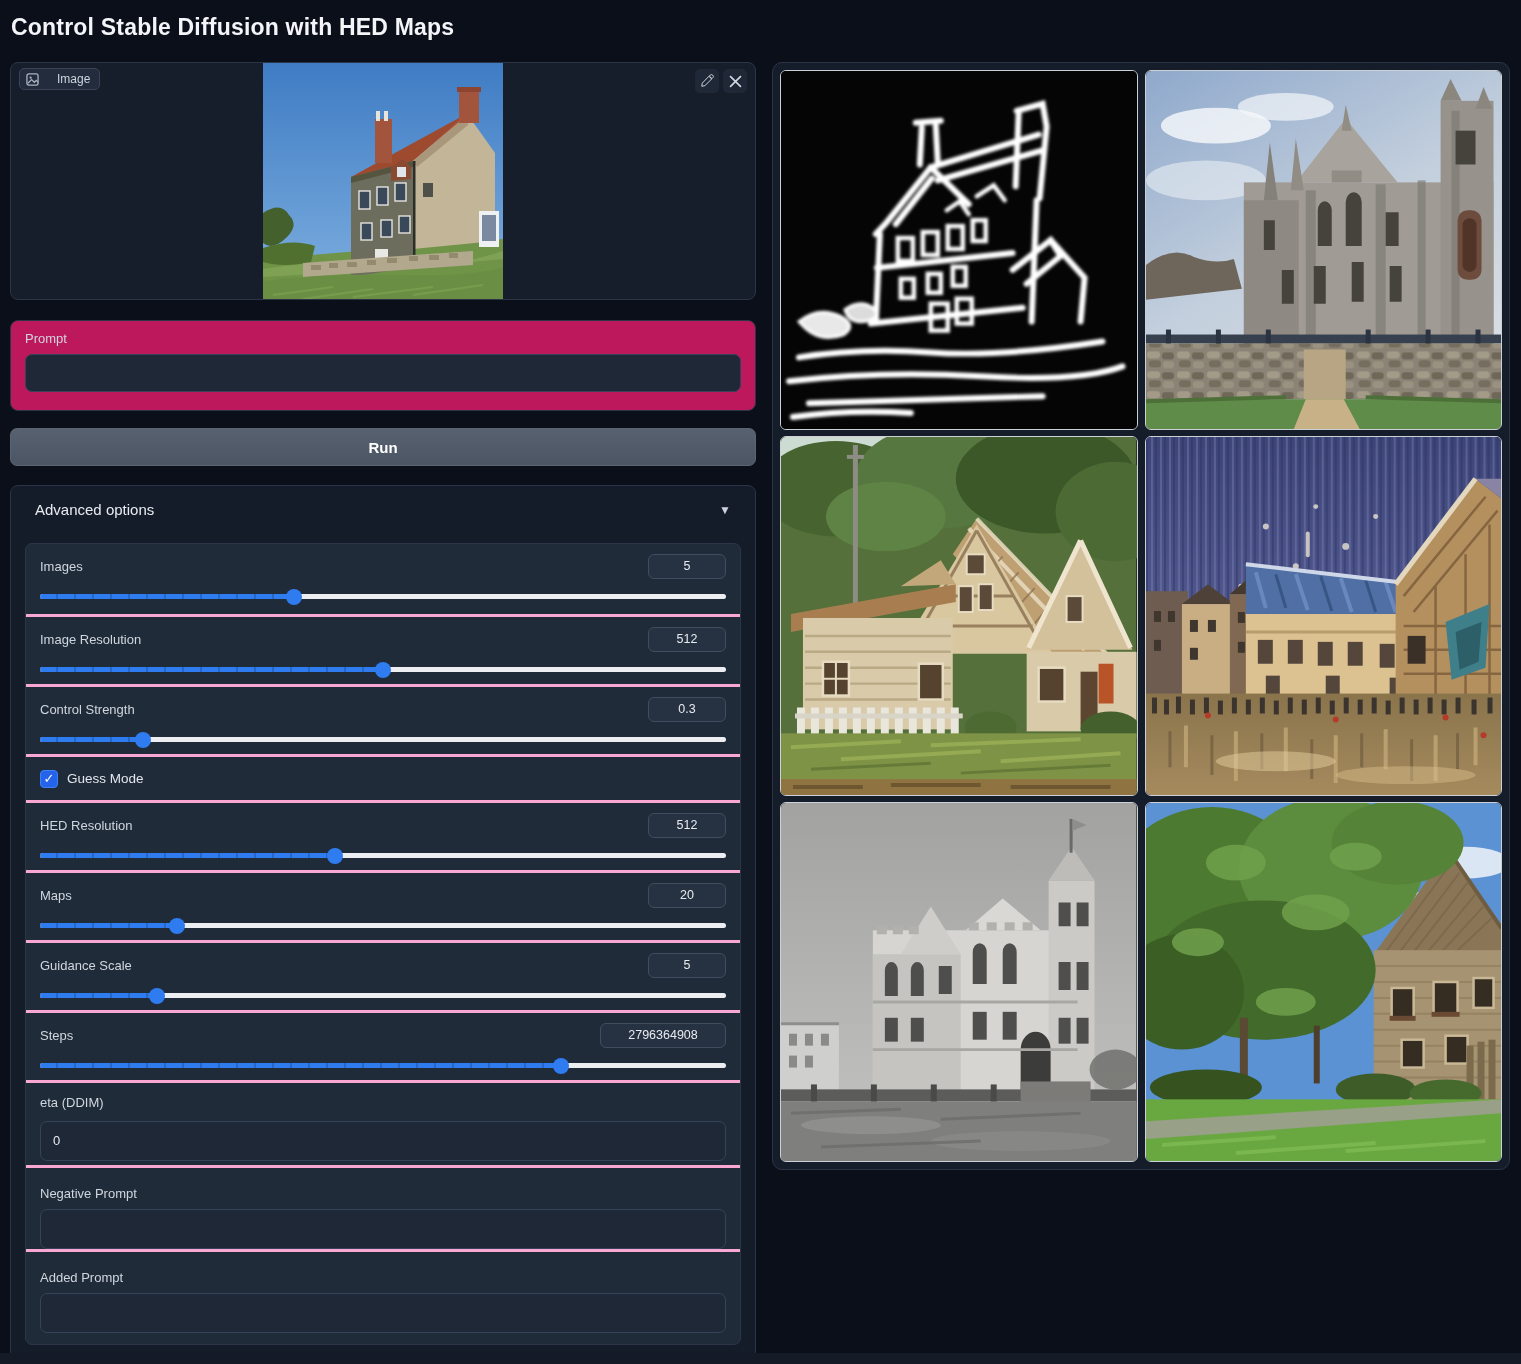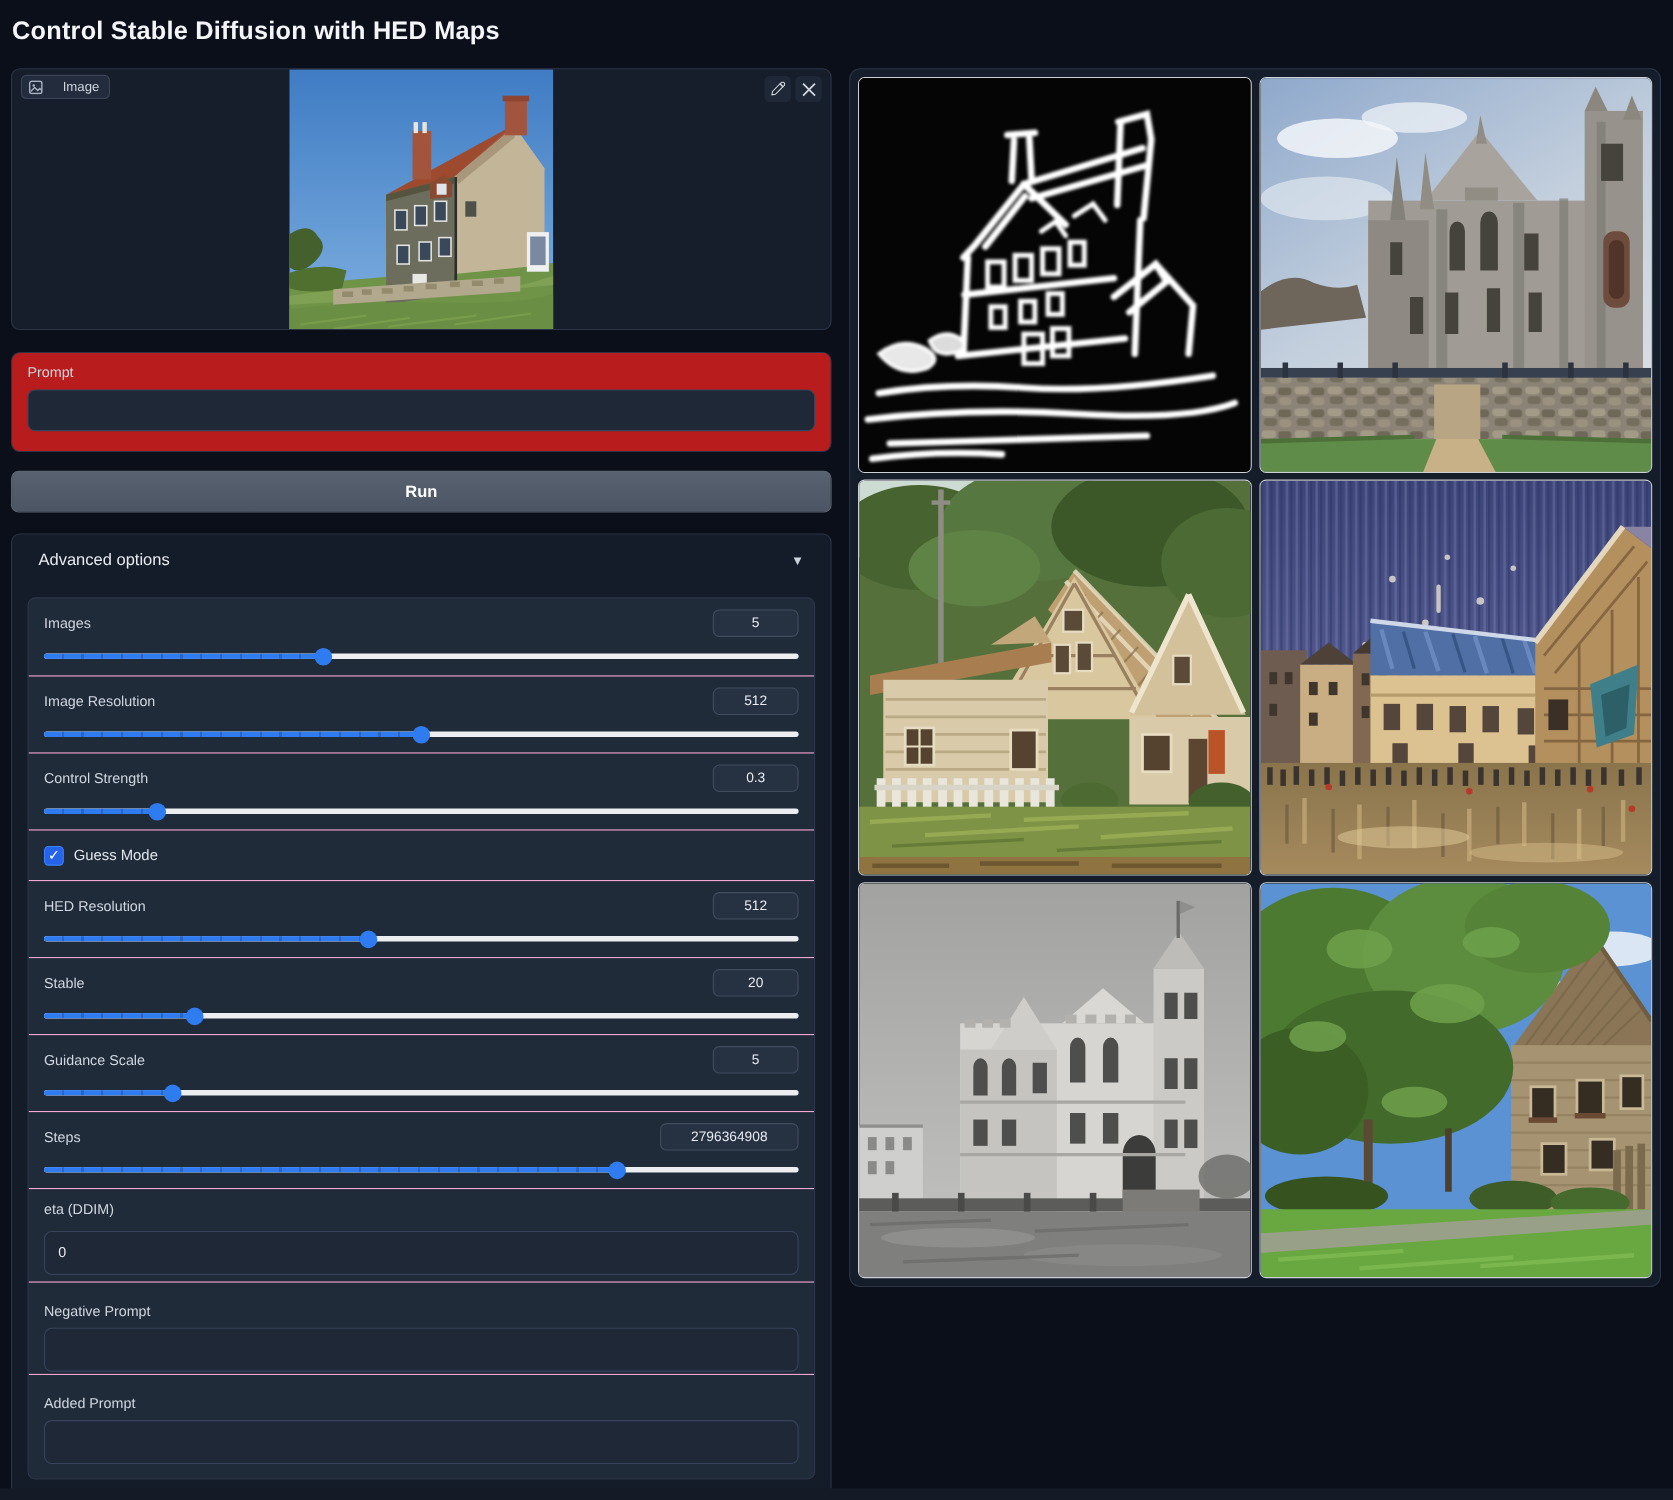--- a/index.html
+++ b/index.html
@@ -5,21 +5,21 @@
   * { margin:0; padding:0; box-sizing:border-box; }
   html,body { background:#0b0f19; }
   body { font-family:"Liberation Sans", sans-serif; color:#d6dce5; }
   .page { position:relative; width:1521px; height:1364px; background:#0b0f19; overflow:hidden; }
 
   .title { position:absolute; left:11px; top:14px; font-size:23px; font-weight:700; color:#f3f5f8; letter-spacing:.2px; }
 
   
   .left-col { position:absolute; left:10px; top:62px; width:746px; }
 
-  .block { background:#b91c1c; border:1px solid #2b3547; border-radius:8px; }
+  .block { background:#be185d; border:1px solid #2b3547; border-radius:8px; }
 
   .image-panel { position:relative; height:238px; overflow:hidden; background:#161e2c; }
   .img-badge { position:absolute; left:8px; top:5px; z-index:3; display:flex; align-items:center; gap:18px;
                background:#222c3d; border:1px solid #3a4456; border-radius:5px; padding:3px 9px 3px 6px;
                font-size:12px; color:#cdd4de; }
   .img-badge svg { display:block; }
   .img-tools { position:absolute; right:8px; top:6px; z-index:3; display:flex; gap:4px; }
   .tool-btn { width:24px; height:24px; border:none; background:rgba(40,50,66,.55); border-radius:5px;
               display:flex; align-items:center; justify-content:center; cursor:pointer; }
   .tool-btn svg { display:block; }
@@ -33,21 +33,21 @@
   .run-btn { margin-top:17px; width:100%; height:38px; border:1px solid #5a6472; border-radius:7px;
              background:linear-gradient(#58616f,#4b5563); color:#ffffff; font-size:15px; font-weight:700;
              font-family:"Liberation Sans", sans-serif; cursor:pointer; }
 
   .accordion { margin-top:19px; background:#141b29; padding:0 14px 14px; }
   .acc-head { display:flex; align-items:center; justify-content:space-between; padding:15px 10px 25px; cursor:pointer; }
   .acc-title { font-size:15px; color:#e8ebf0; }
   .acc-arrow { font-size:12px; color:#cbd2dc; }
 
   .options { background:#202b3a; border:1px solid #2c3activate648; border:1px solid #2c3648; border-radius:7px; overflow:hidden; }
-  .row { padding:10px 14px 0; border-top:1px solid #f9a8d4; }
+  .row { padding:10px 14px 0; border-top:3px solid #f9a8d4; }
   .row:first-child { border-top:none; }
   .slider-row { height:70px; }
   .row-top { display:flex; align-items:center; justify-content:space-between; }
   .valbox { min-width:78px; height:25px; line-height:23px; padding:0 8px; text-align:center;
             background:#27324a22; background:#253046; background:#263142; border:1px solid #414c5e;
             border-radius:6px; font-size:12.5px; color:#e8ebf0; cursor:text; }
   .valbox.wide { min-width:126px; }
   .track { position:relative; margin-top:15px; height:5px; border-radius:3px; background:#eceef1; }
   .fill { position:absolute; left:0; top:0; height:100%; border-radius:3px; background:#2f7cf0;
           background-image:repeating-linear-gradient(90deg, rgba(0,0,0,0) 0 16px, rgba(0,0,0,.18) 16px 18px); }
@@ -241,21 +241,21 @@
             <span class="valbox">512</span>
           </div>
           <div class="track">
             <div class="fill" style="width: 43%;"></div>
             <div class="thumb" style="left: calc(43% - 8px);"></div>
           </div>
         </div>
 
         <div class="row slider-row">
           <div class="row-top">
-            <span class="field-label">Stable</span>
+            <span class="field-label">Maps</span>
             <span class="valbox">20</span>
           </div>
           <div class="track">
             <div class="fill" style="width: 20%;"></div>
             <div class="thumb" style="left: calc(20% - 8px);"></div>
           </div>
         </div>
 
         <div class="row slider-row">
           <div class="row-top">

